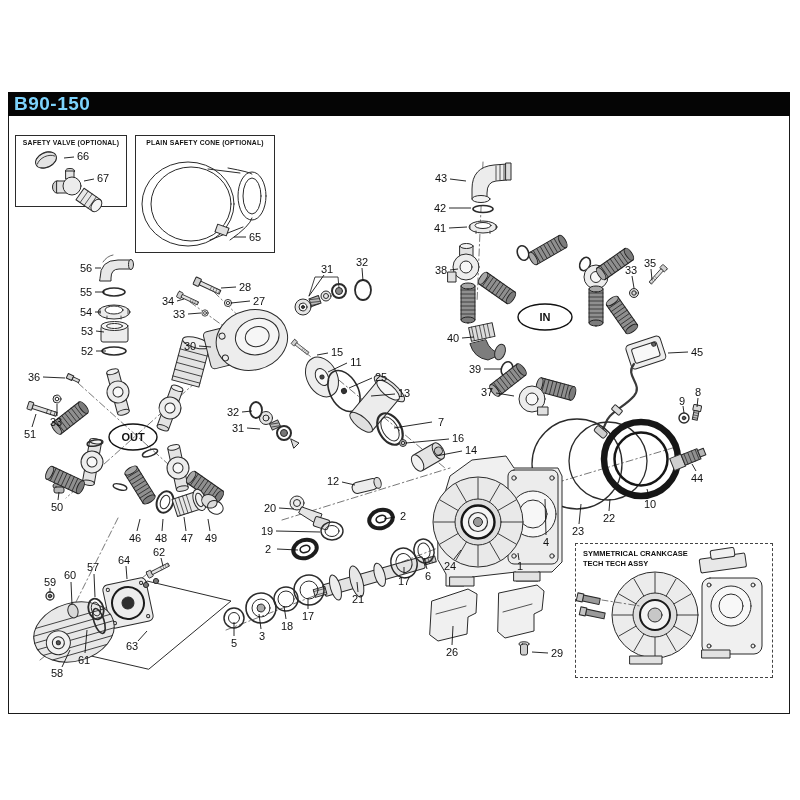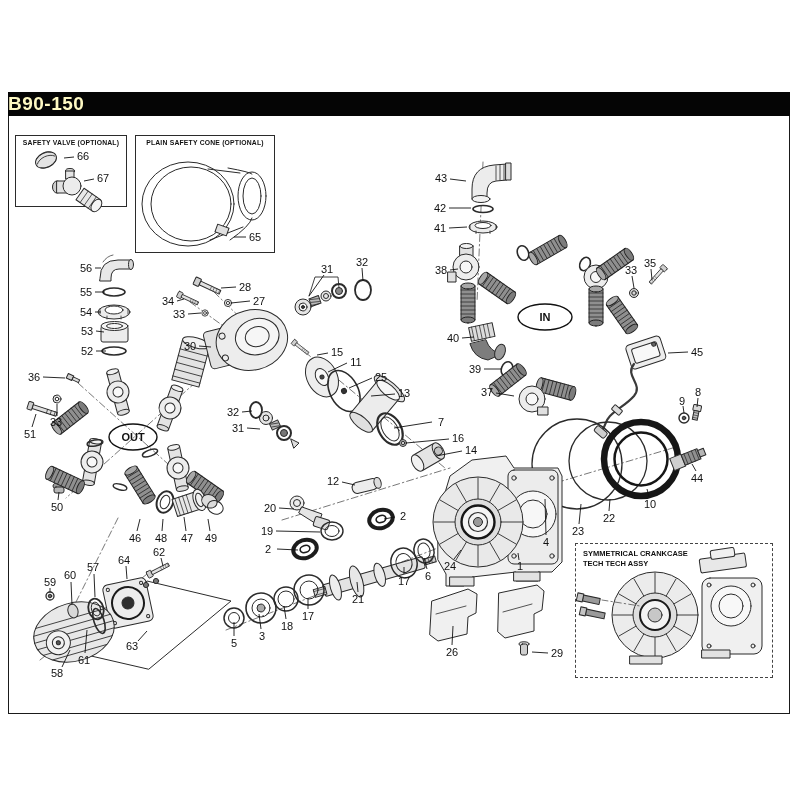--- a/index.html
+++ b/index.html
@@ -1,19 +1,19 @@
 <!DOCTYPE html>
 <html><head>
 <meta charset="utf-8">
 <style>
   html,body{margin:0;padding:0;background:#fff;}
   #canvas{position:relative;width:800px;height:800px;background:#fff;font-family:"Liberation Sans",sans-serif;overflow:hidden;}
   .sheet{position:absolute;left:8px;top:92px;width:782px;height:622px;border:1.5px solid #1a1a1a;box-sizing:border-box;z-index:1;}
   .hdr{position:absolute;left:8px;top:92px;width:782px;height:24px;background:#050505;z-index:2;display:flex;align-items:center;}
-  .hdr span{color:#fef9c3;font-size:19px;font-weight:bold;letter-spacing:0.5px;}
+  .hdr span{color:#7dd3fc;font-size:19px;font-weight:bold;padding-left:6px;letter-spacing:0.5px;}
   .inset{position:absolute;border:1.3px solid #2b2b2b;box-sizing:border-box;background:transparent;z-index:2;}
   .inset .ttl{display:block;text-align:center;font-size:6.8px;font-weight:bold;color:#111;margin-top:3px;letter-spacing:0.2px;}
   #inset-valve{left:15px;top:135px;width:112px;height:72px;}
   #inset-cone{left:135px;top:135px;width:140px;height:118px;}
   .tech{position:absolute;left:575px;top:543px;width:198px;height:135px;border:1.6px dashed #444;box-sizing:border-box;z-index:2;}
   .tech .t1,.tech .t2{display:block;font-size:7.5px;font-weight:bold;color:#111;line-height:1.3;padding-left:7px;}
   .tech .t1{padding-top:5px;}
   svg.layer{position:absolute;left:0;top:0;width:800px;height:800px;z-index:3;pointer-events:none;}
   svg#overlay{z-index:4;}
   #overlay text{font-family:"Liberation Sans",sans-serif;font-size:11px;fill:#111;}

